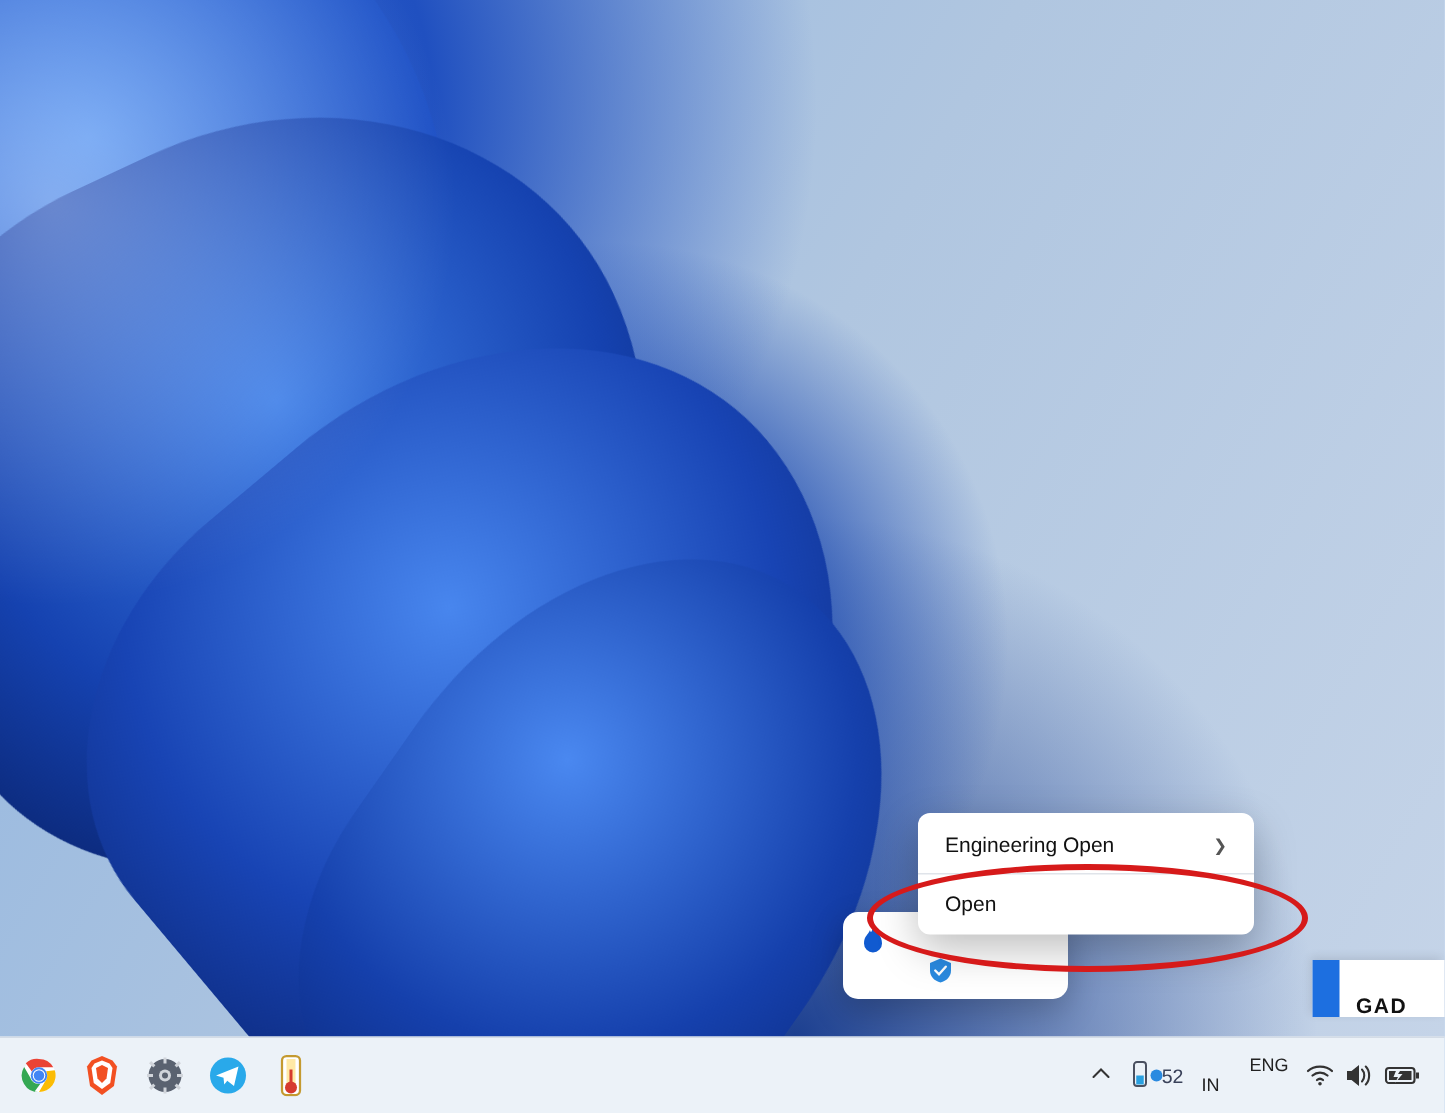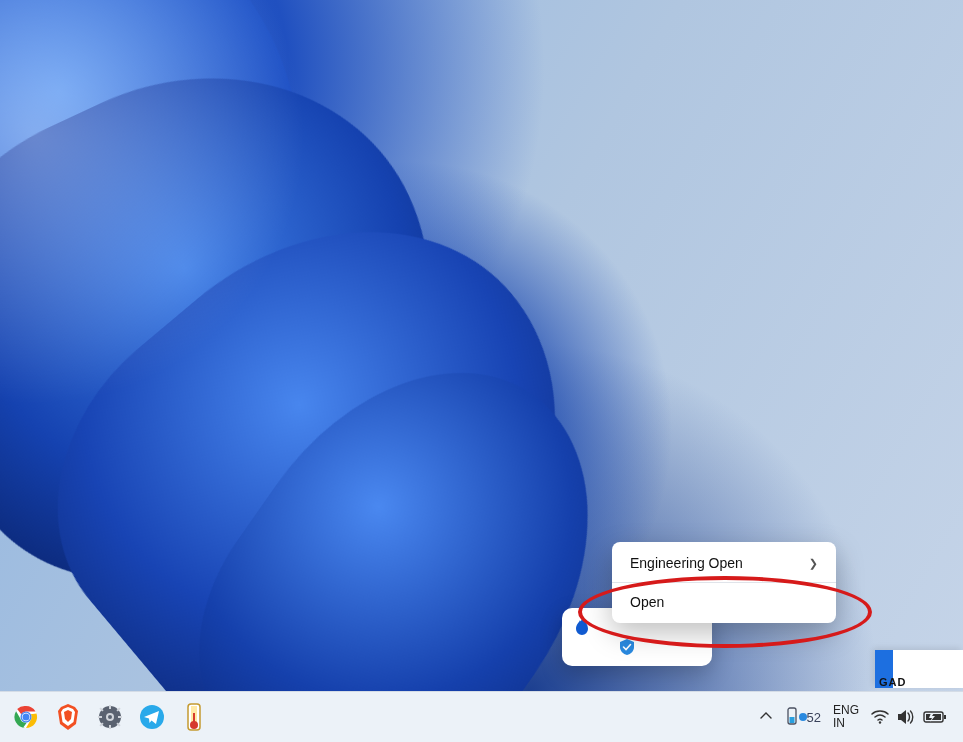--- a/index.html
+++ b/index.html
@@ -69,21 +69,21 @@
 
   .taskbar-right {
     margin-left: auto;
     display: flex; align-items: center; gap: 12px;
     padding-right: 16px;
     font-size: 12px;
     color: #222;
   }
   .tray-group { display:flex; align-items:center; gap:8px; }
   .lang { line-height: 1.05; font-size: 12px; }
-  .lang div:first-child{font-size:12px;}
+  .lang div:first-child{font-size:12px;margin-left:32px;}
   .lang div:last-child{font-size:12px;}
   .temp-block { display:flex; align-items:center; gap:0; font-size:13px; font-weight:500; color:#3a425a;}
   .temp-dot{width:8px;height:8px;border-radius:50%;background:#2a8ae0;}
 
   
   .tray-popup {
     position: absolute;
     left: 562px;
     top: 608px;
     width: 150px;
@@ -132,24 +132,24 @@
     top: 576px;
     width: 286px;
     height: 64px;
     border: 4px solid #d61a1a;
     border-radius: 50%;
     pointer-events: none;
   }
 
   
   .watermark {
-    position:absolute; right:0; bottom:54px;
+    position:absolute; right:0; bottom:64px;
     width:88px; height:38px; background:#fff;
-    display:flex; align-items:flex-end; justify-content:flex-start;
-    font-size:11px; font-weight:700; letter-spacing:1px; color:#111;
+    display:flex; align-items:flex-end; justify-content:center;
+    font-size:14px; font-weight:700; letter-spacing:1px; color:#111;
     padding-left:4px; box-sizing:border-box;
     box-shadow: -2px -2px 6px rgba(0,0,0,0.1);
   }
   .watermark .bar{position:absolute;left:0;top:0;width:18px;height:100%;background:#1d6fe0;}
 </style>
 </head>
 <body>
 
 <div class="desktop">
   <div class="petal p1"></div>

